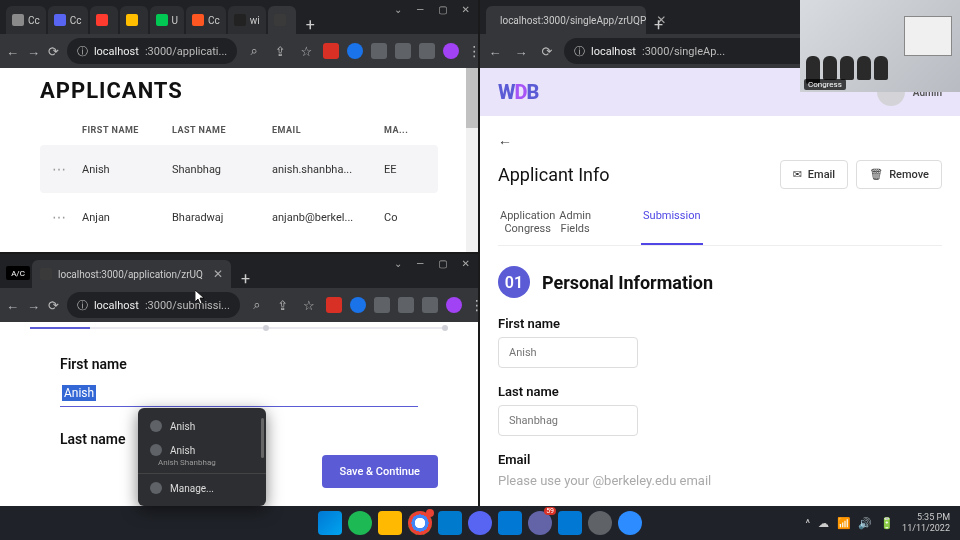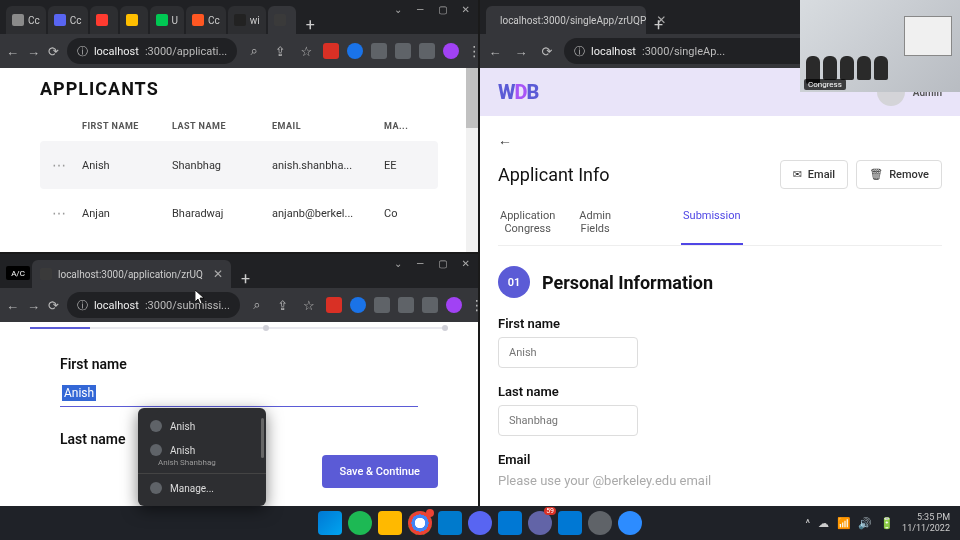--- a/index.html
+++ b/index.html
@@ -32,21 +32,21 @@
 .ic-2 { background: #1a73e8; border-radius: 50%; }
 .ic-3 { background: #5f6368; }
 .ic-4 { background: #5f6368; }
 .ic-5 { background: #5f6368; }
 .ic-avatar { background: #a142f4; border-radius: 50%; }
 .tb-dots { color: #bbb; font-size: 14px; }
 .content-tl { flex: 1; background: #fff; overflow: hidden; position: relative; }
 .scrollbar-v { position: absolute; right: 0; top: 0; width: 12px; height: 100%; background: #f1f1f1; }
 .scroll-thumb { width: 100%; height: 60px; background: #c1c1c1; }
 .applicants { padding: 10px 40px; }
-.applicants h2 { font-size: 18px; font-weight: 700; letter-spacing: 1px; color: #111; margin-bottom: 12px; }
+.applicants h2 { font-size: 22px; font-weight: 700; letter-spacing: 1px; color: #111; margin-bottom: 12px; }
 .table { width: 100%; }
 .thead { display: flex; padding: 10px 12px; }
 .th { font-size: 9px; font-weight: 700; color: #555; letter-spacing: 0.5px; }
 .col-menu { width: 30px; }
 .col-fn { width: 90px; }
 .col-ln { width: 100px; }
 .col-em { width: 100px; }
 .col-mj { width: 40px; padding-left: 12px; }
 .trow { display: flex; align-items: center; padding: 16px 12px; border-radius: 4px; }
 .trow.odd { background: #f5f5f7; }
@@ -87,26 +87,26 @@
 .user-area { display: flex; align-items: center; gap: 8px; }
 .avatar-c { width: 28px; height: 28px; border-radius: 50%; background: #d4d4d8; }
 .user-name { font-size: 10px; color: #555; font-weight: 600; }
 .r-body { padding: 14px 18px; }
 .back-arrow { font-size: 14px; color: #333; margin-bottom: 12px; display: inline-block; }
 .info-row { display: flex; justify-content: space-between; align-items: center; margin-bottom: 14px; }
 .info-title { font-size: 18px; font-weight: 400; color: #111; }
 .info-actions { display: flex; gap: 8px; }
 .act-btn { border: 1px solid #ddd; background: #fff; padding: 7px 12px; border-radius: 4px; font-size: 11px; display: flex; align-items: center; gap: 6px; color: #333; font-weight: 500; }
 .act-ic { font-size: 11px; }
-.tabs-r { display: flex; gap: 20px; border-bottom: 1px solid #eee; margin-bottom: 20px; }
+.tabs-r { display: flex; border-bottom: 1px solid #eee; margin-bottom: 20px; }
 .tab-item { font-size: 11px; color: #555; padding: 6px 2px 10px; text-align: center; }
 .tab-item.active { color: #4f46e5; border-bottom: 2px solid #4f46e5; margin-left: 48px; }
 .tab-item .sub { display: block; }
 .section-hdr { display: flex; align-items: center; gap: 12px; margin-bottom: 18px; }
-.step-badge { width: 32px; height: 32px; border-radius: 50%; background: #5b5bd6; color: #fff; display: flex; align-items: center; justify-content: center; font-size: 11px; font-weight: 600; }
+.step-badge { width: 32px; height: 32px; border-radius: 50%; background: #5b5bd6; color: #fff; display: flex; align-items: center; justify-content: center; font-size: 16px; font-weight: 600; }
 .section-title { font-size: 18px; font-weight: 700; color: #111; }
 .fld { margin-bottom: 16px; }
 .fld-label { font-size: 13px; font-weight: 600; color: #111; margin-bottom: 6px; display: block; }
 .fld-hint { font-size: 13px; color: #aaa; margin-bottom: 4px; }
 .fld-input { width: 140px; padding: 8px 10px; border: 1px solid #ddd; border-radius: 4px; font-size: 11px; color: #999; }
 
 
 .video-ov { position: absolute; top: 0; right: 0; width: 160px; height: 92px; background: linear-gradient(135deg, #d8dce0 0%, #b8bcc2 100%); z-index: 30; }
 .vid-people { position: absolute; bottom: 8px; left: 6px; display: flex; gap: 3px; }
 .person { width: 14px; height: 24px; background: #2a2a2a; border-radius: 6px 6px 2px 2px; }

